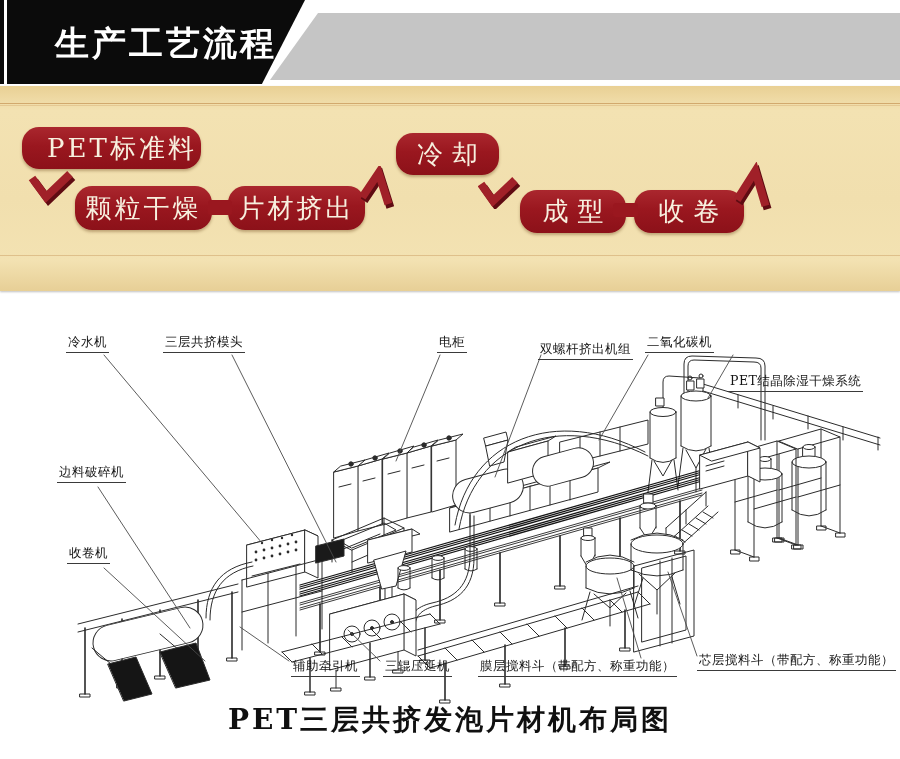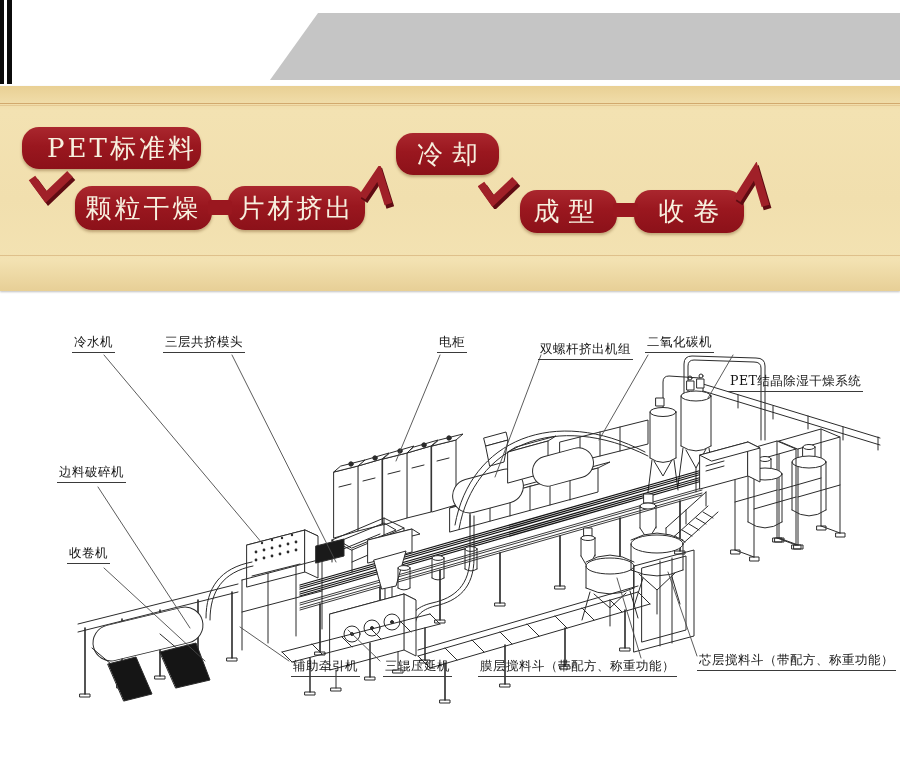--- a/index.html
+++ b/index.html
@@ -36,32 +36,35 @@
           color:#101010;font-size:28px;font-weight:600;letter-spacing:3px;}
 </style>
 </head>
 <body>
 
 <div id="stage">
 
   <div id="bar1" class="accent-bar"></div>
   <div id="bar2" class="accent-bar"></div>
   <div id="gray-ribbon"></div>
+  <div id="banner">
+    <div id="banner-title">生产工艺流程</div>
+  </div>
 
   <div id="process-band">
     <div class="grain" style="top:17px"></div>
     <div class="grain2" style="top:19px"></div>
     <div class="grain" style="top:169px;opacity:.45"></div>
   </div>
 
   <div class="flow-node" style="left:22px;top:127px;width:158px;height:42px;padding-left:21px;">PET标准料</div>
   <div class="flow-node wide2" style="left:396px;top:133px;width:94px;height:42px;padding-left:9px;">冷却</div>
   <div class="flow-node" style="left:75px;top:186px;width:137px;height:44px;">颗粒干燥</div>
   <div class="flow-node" style="left:228px;top:186px;width:137px;height:44px;">片材挤出</div>
-  <div class="flow-node wide2" style="left:520px;top:190px;width:97px;height:43px;">成型</div>
+  <div class="flow-node wide2" style="left:520px;top:190px;width:97px;height:43px;padding-left:9px;">成型</div>
   <div class="flow-node wide2" style="left:634px;top:190px;width:101px;height:43px;padding-left:9px;">收卷</div>
   <div class="flow-conn" style="left:208px;top:200px;width:24px;height:15px;"></div>
   <div class="flow-conn" style="left:613px;top:203px;width:25px;height:14px;"></div>
 
   <svg class="flow-arrow" style="left:28px;top:169px;" width="50" height="38">
     <polyline points="4,9 18,28 42,5" fill="none" stroke="#5f0b12" stroke-width="8" transform="translate(2.5,3)"></polyline>
     <polyline points="4,9 18,28 42,5" fill="none" stroke="#a02028" stroke-width="8"></polyline>
   </svg>
   <svg class="flow-arrow" style="left:360px;top:166px;" width="40" height="44">
     <g transform="rotate(10 18 22)">
@@ -343,27 +346,28 @@
         <path d="M98,487 L190,628"></path>
         <path d="M104,568 L205,661"></path>
         <path d="M289,661 L240,627"></path>
         <path d="M380,661 L348,630"></path>
         <path d="M617,578 L641,658"></path>
         <path d="M668,572 L697,656"></path>
       </g>
     </g>
   </svg>
 
-  <div class="mlabel" style="left:72px;top:334px;">冷水机</div>
+  <div class="mlabel" style="left:66px;top:334px;">冷水机</div>
   <div class="mlabel" style="left:163px;top:334px;">三层共挤模头</div>
   <div class="mlabel" style="left:437px;top:334px;">电柜</div>
   <div class="mlabel" style="left:538px;top:334px;margin-top:7px;">双螺杆挤出机组</div>
   <div class="mlabel" style="left:645px;top:334px;">二氧化碳机</div>
   <div class="mlabel" style="left:728px;top:334px;margin-top:39px;">PET结晶除湿干燥系统</div>
   <div class="mlabel" style="left:57px;top:464px;">边料破碎机</div>
   <div class="mlabel" style="left:67px;top:545px;">收卷机</div>
   <div class="mlabel" style="left:291px;top:658px;">辅助牵引机</div>
   <div class="mlabel" style="left:383px;top:658px;">三辊压延机</div>
   <div class="mlabel" style="left:466px;top:658px;margin-left:12px;">膜层搅料斗（带配方、称重功能）</div>
   <div class="mlabel" style="left:697px;top:652px;">芯层搅料斗（带配方、称重功能）</div>
 
+  <div id="diagram-caption">PET三层共挤发泡片材机布局图</div>
 
 </div>
 
 </body></html>

